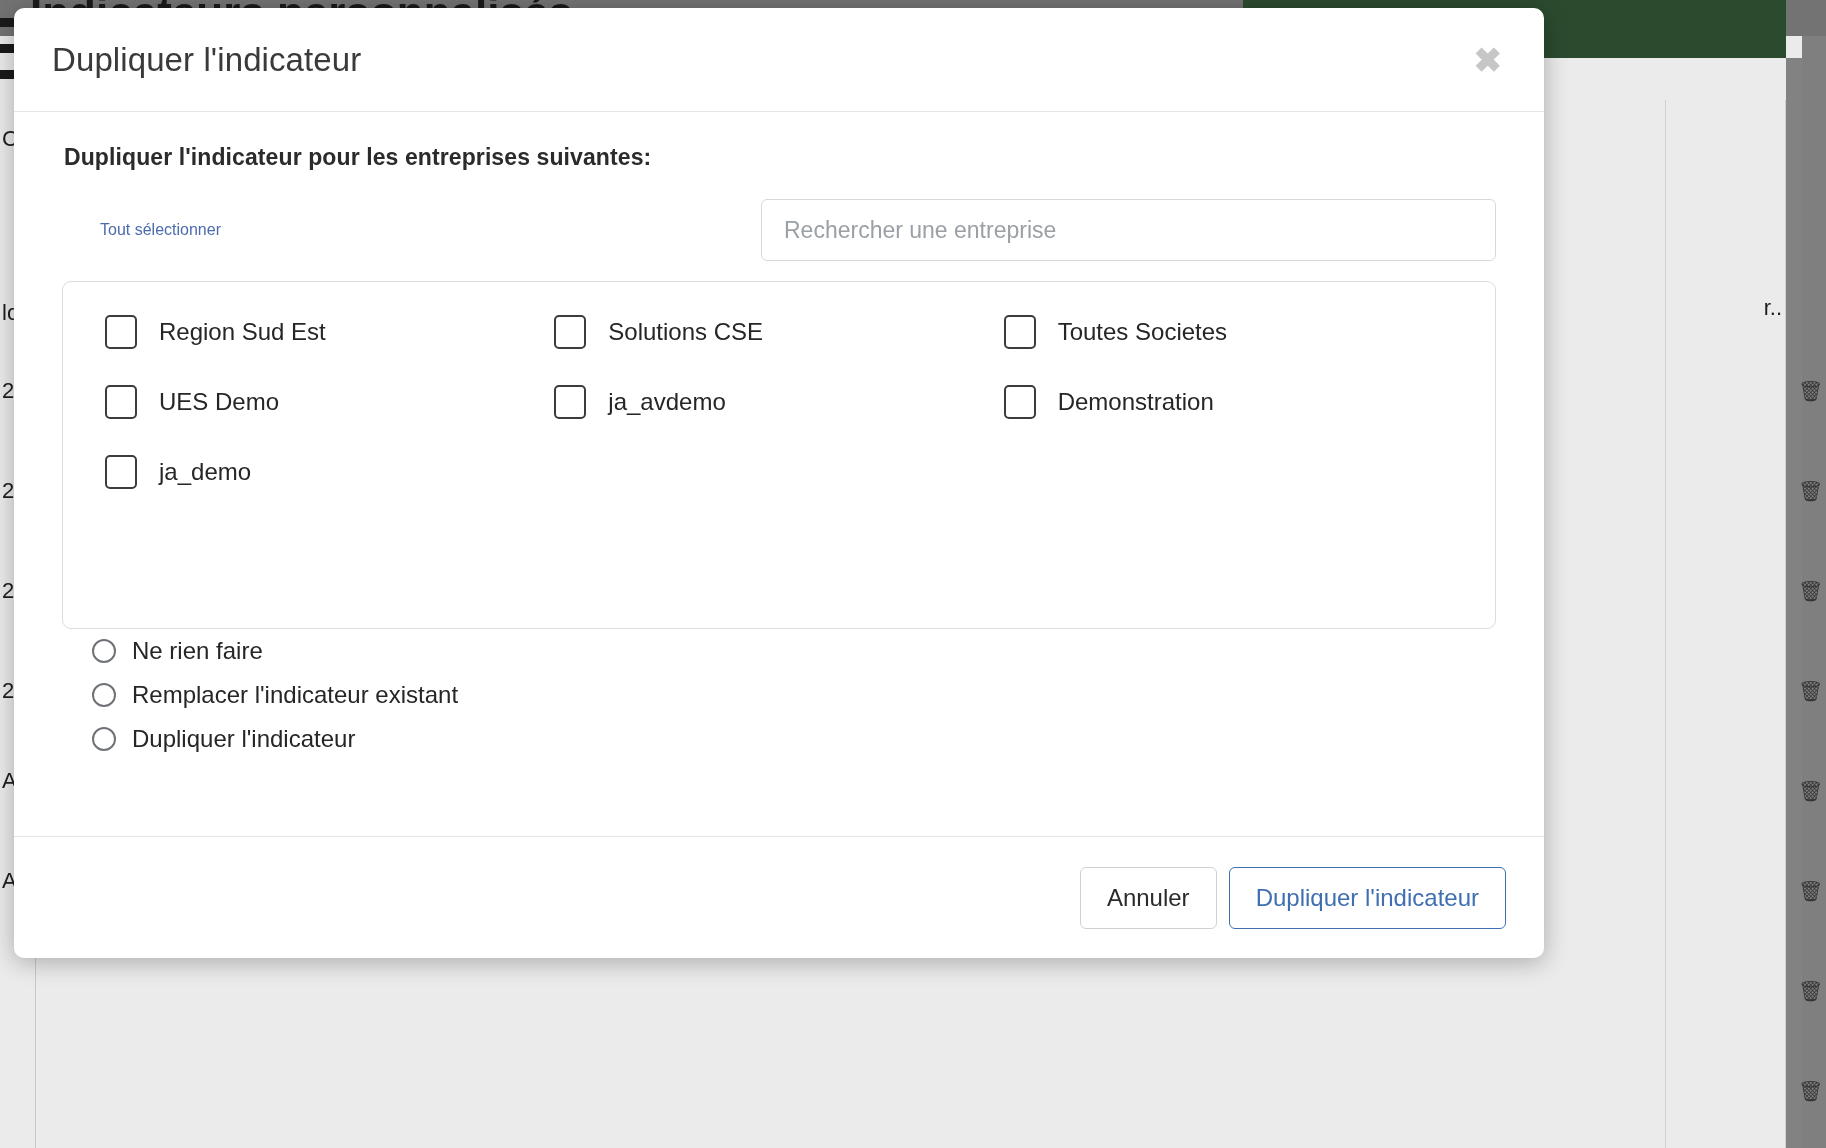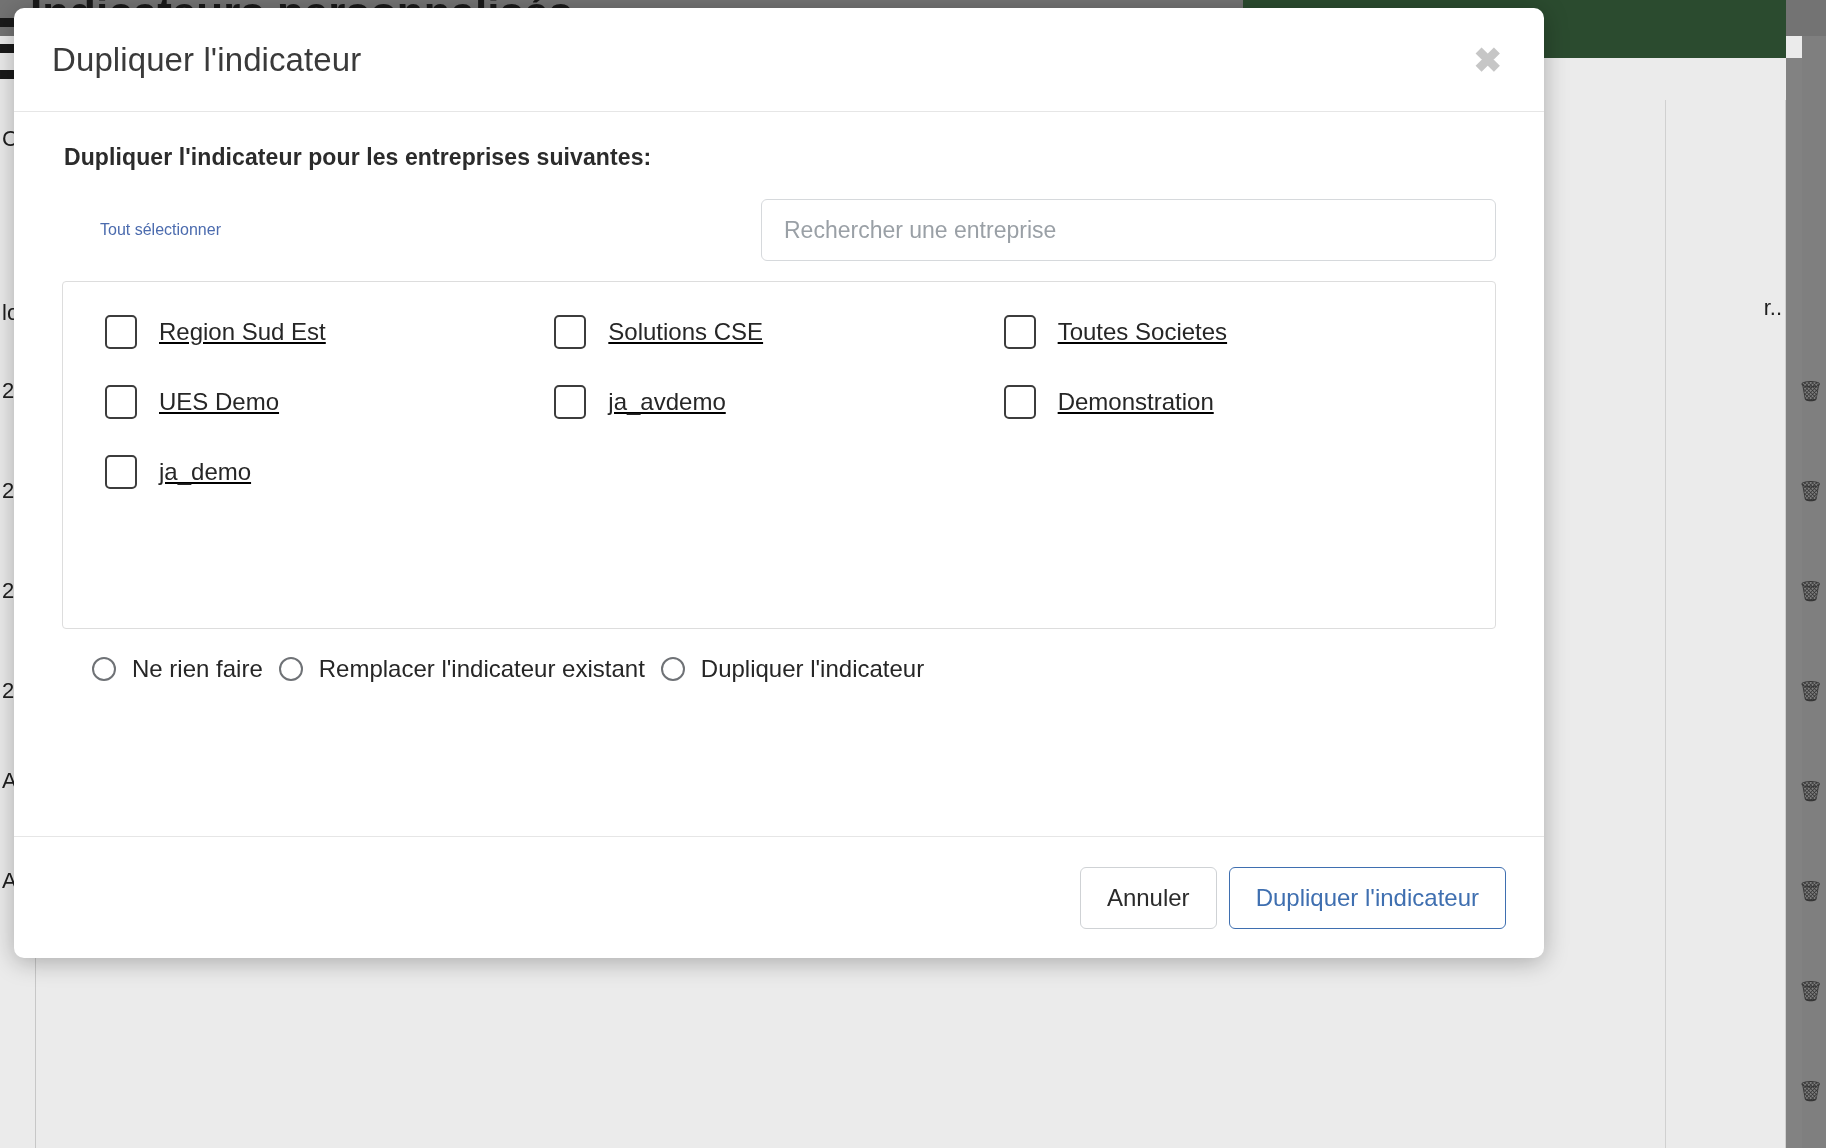--- a/index.html
+++ b/index.html
@@ -149,25 +149,24 @@
     font-family: inherit;
     background: #fff;
     outline: none;
   }
   #search-input::placeholder { color: #9aa0a6; }
 
   #company-box {
     margin-top: 20px;
     height: 348px;
     border: 1px solid #dddddd;
-    border-radius: 4px;
+    border-radius: 9px;
     padding: 28px 0 0 0;
     background: #fff;
     overflow: hidden;
-    text-decoration: underline;
   }
   #company-grid {
     display: grid;
     grid-template-columns: repeat(3, 1fr);
     row-gap: 26px;
     padding: 0 42px;
   }
   .company-item {
     display: flex;
     align-items: center;
@@ -189,23 +188,23 @@
   }
 
   #conflict-heading {
     margin-top: 36px;
     font-size: 23px;
     font-weight: bold;
     color: #2b2b2b;
     margin-left: 2px;
   }
   #radio-group {
-    margin-top: 26px;
+    margin-top: 8px;
     margin-left: 30px;
-    display: flex; gap: 16px;
+    display: flex; flex-direction: column; gap: 16px;
   }
   .radio-item {
     display: flex; align-items: center; gap: 16px; cursor: pointer;
   }
   .rb {
     width: 24px; height: 24px;
     border: 2px solid #6f7276;
     border-radius: 50%;
     background: #fff;
     flex: none;

